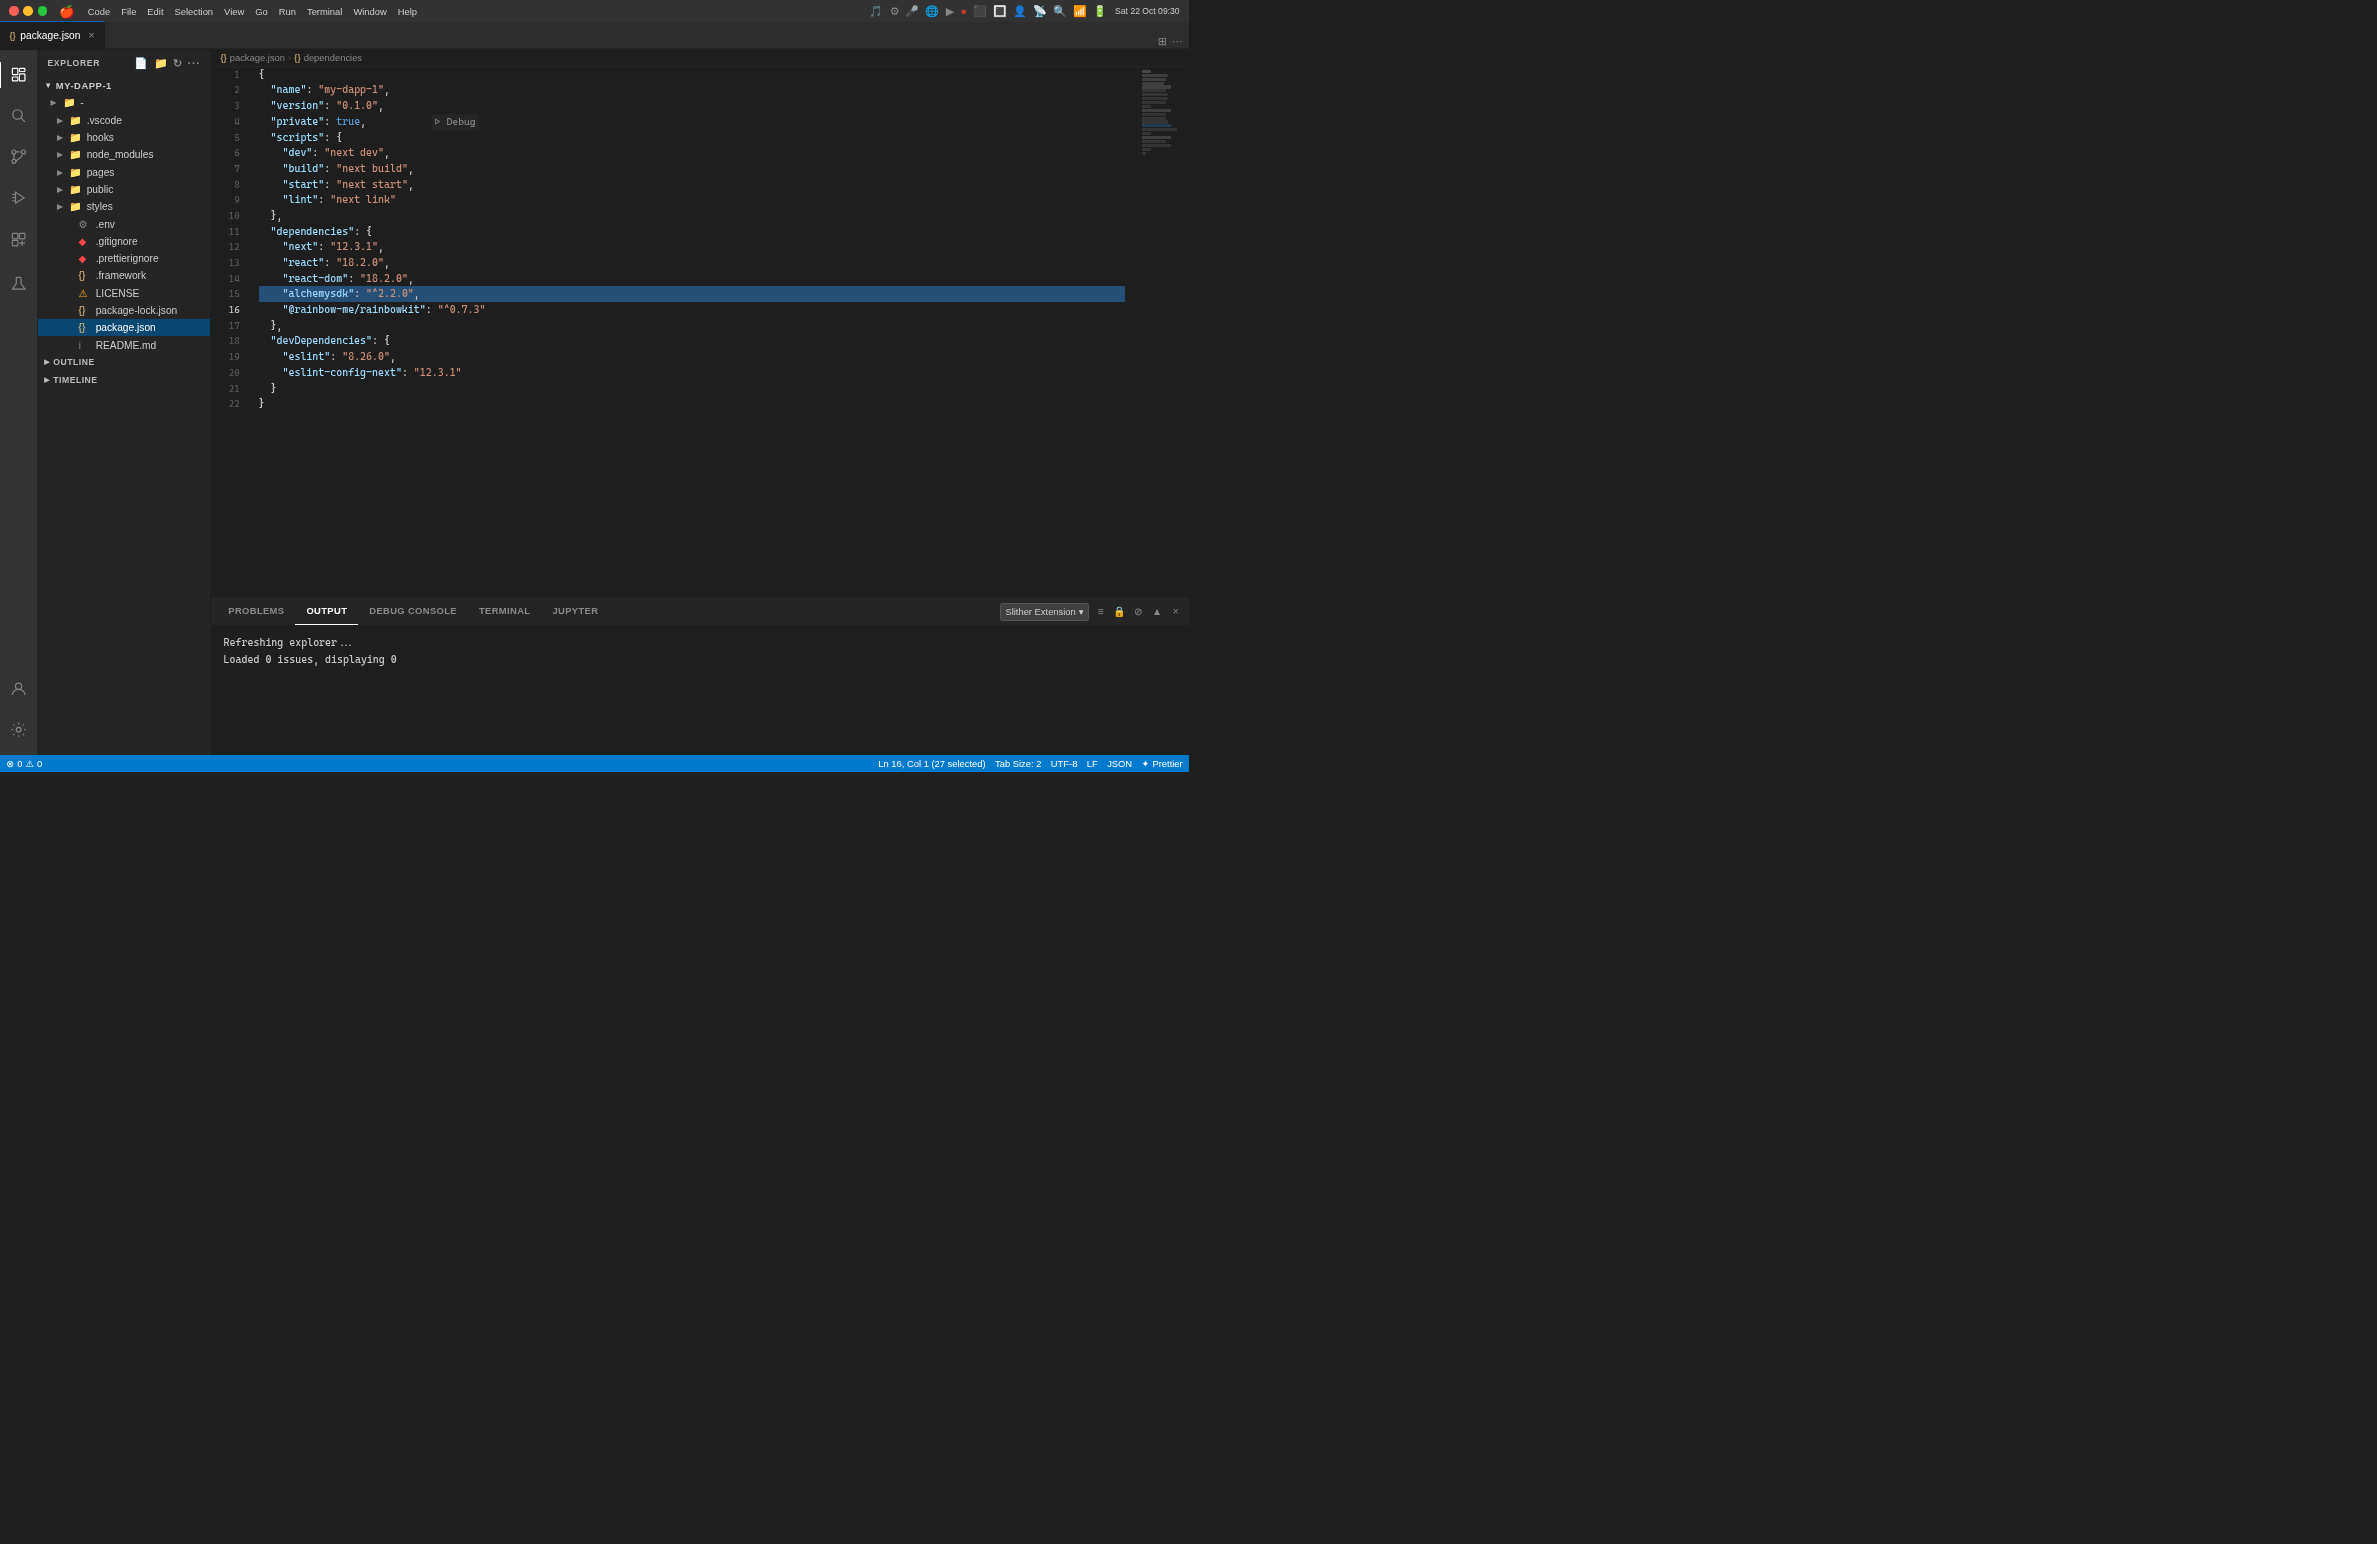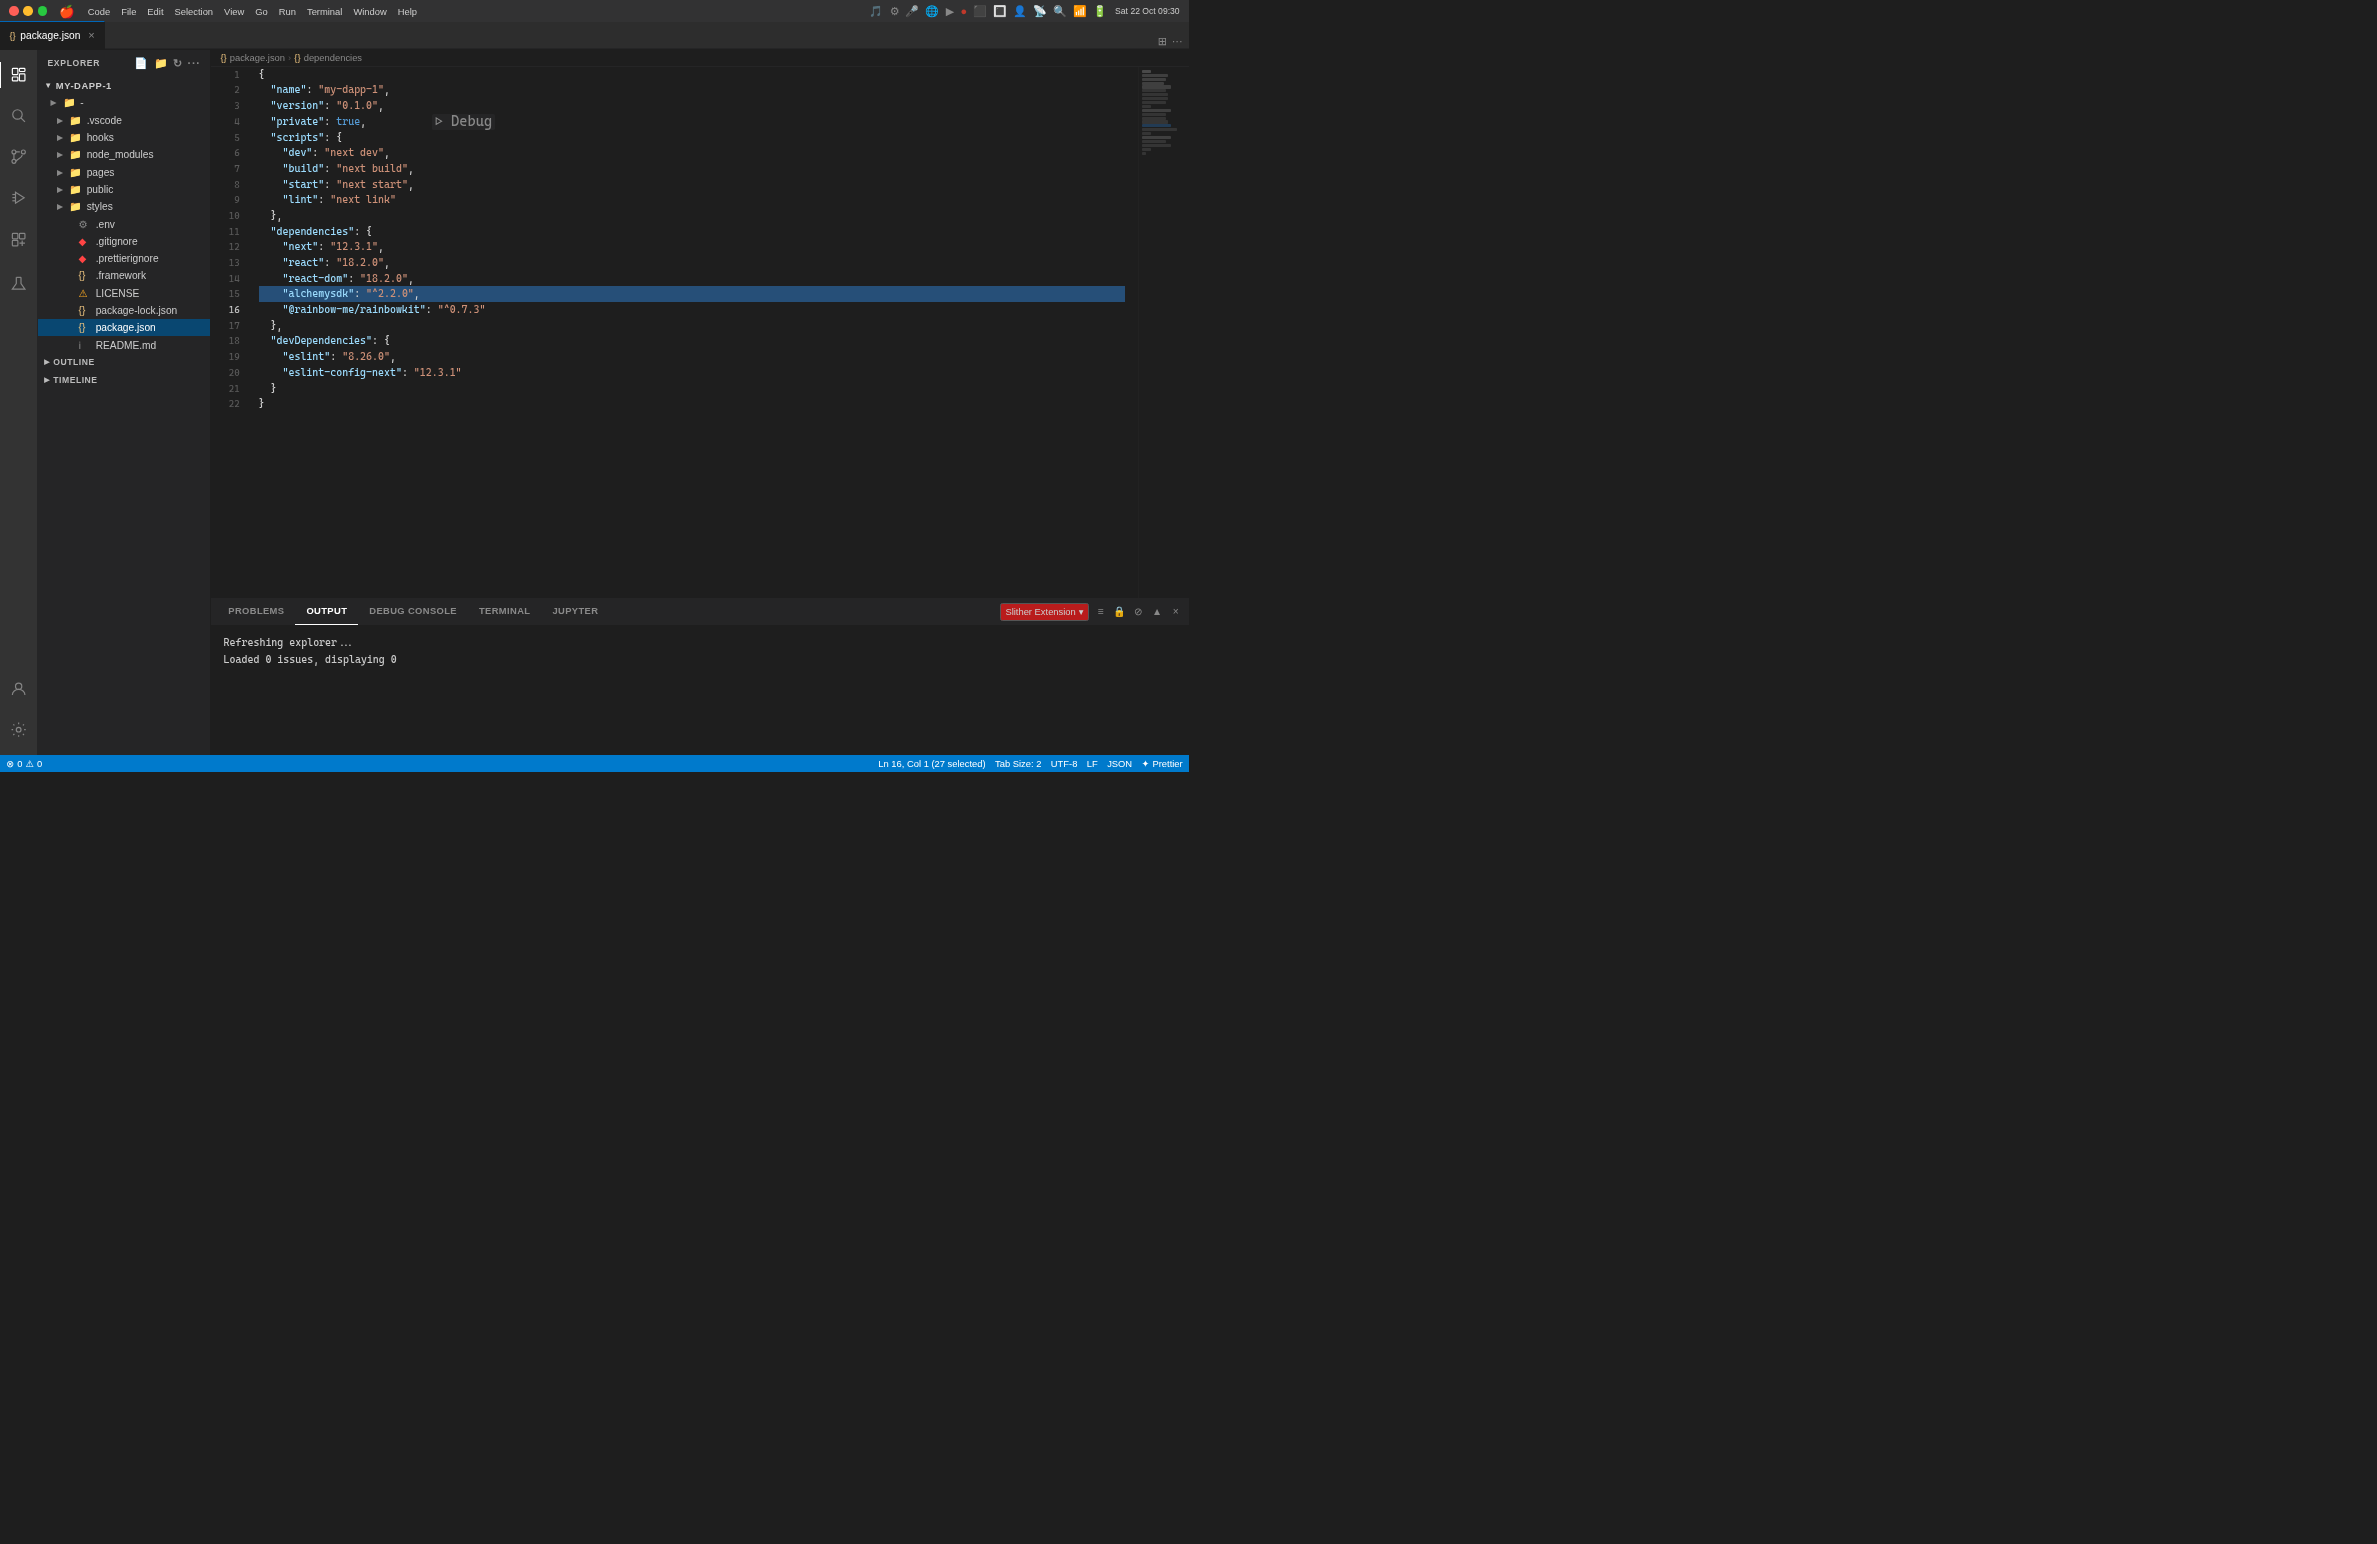--- a/index.html
+++ b/index.html
@@ -350,21 +350,21 @@
       align-items: center;
       justify-content: center;
       color: #888;
       cursor: pointer;
       font-size: 10.2px;
       border-radius: 1.6px;
     }
     .panel-dropdown {
       display: flex;
       align-items: center;
-      background: #b91c1c;
+      background: #404040;
       border: 0.8px solid #555;
       border-radius: 2.4px;
       padding: 0.8px 4.7px;
       font-size: 9.4px;
       color: #cccccc;
       cursor: pointer;
       gap: 3.1px;
       height: 17.3px;
     }
     .panel-output {
@@ -703,21 +703,21 @@
           <div class="code-line">
             <span>  </span><span class="s-key">"name"</span><span class="s-colon">: </span><span class="s-str">"my-dapp-1"</span><span class="s-comma">,</span>
           </div>
 
           <div class="code-line">
             <span>  </span><span class="s-key">"version"</span><span class="s-colon">: </span><span class="s-str">"0.1.0"</span><span class="s-comma">,</span>
           </div>
 
           <div class="code-line" style="position:relative;">
             <span>  </span><span class="s-key">"private"</span><span class="s-colon">: </span><span class="s-bool">true</span><span class="s-comma">,</span>
-            <span style="position:absolute;left:173px;top:0;font-size:14px;color:#888;background:#252526;padding:0 3.1px;border-radius:1.6px;">▷ Debug</span>
+            <span style="position:absolute;left:173px;top:0;font-size:10px;color:#888;background:#252526;padding:0 3.1px;border-radius:1.6px;">▷ Debug</span>
           </div>
 
           <div class="code-line">
             <span>  </span><span class="s-key">"scripts"</span><span class="s-colon">: </span><span class="s-brace">{</span>
           </div>
 
           <div class="code-line">
             <span>    </span><span class="s-key">"dev"</span><span class="s-colon">: </span><span class="s-str">"next dev"</span><span class="s-comma">,</span>
           </div>
 

